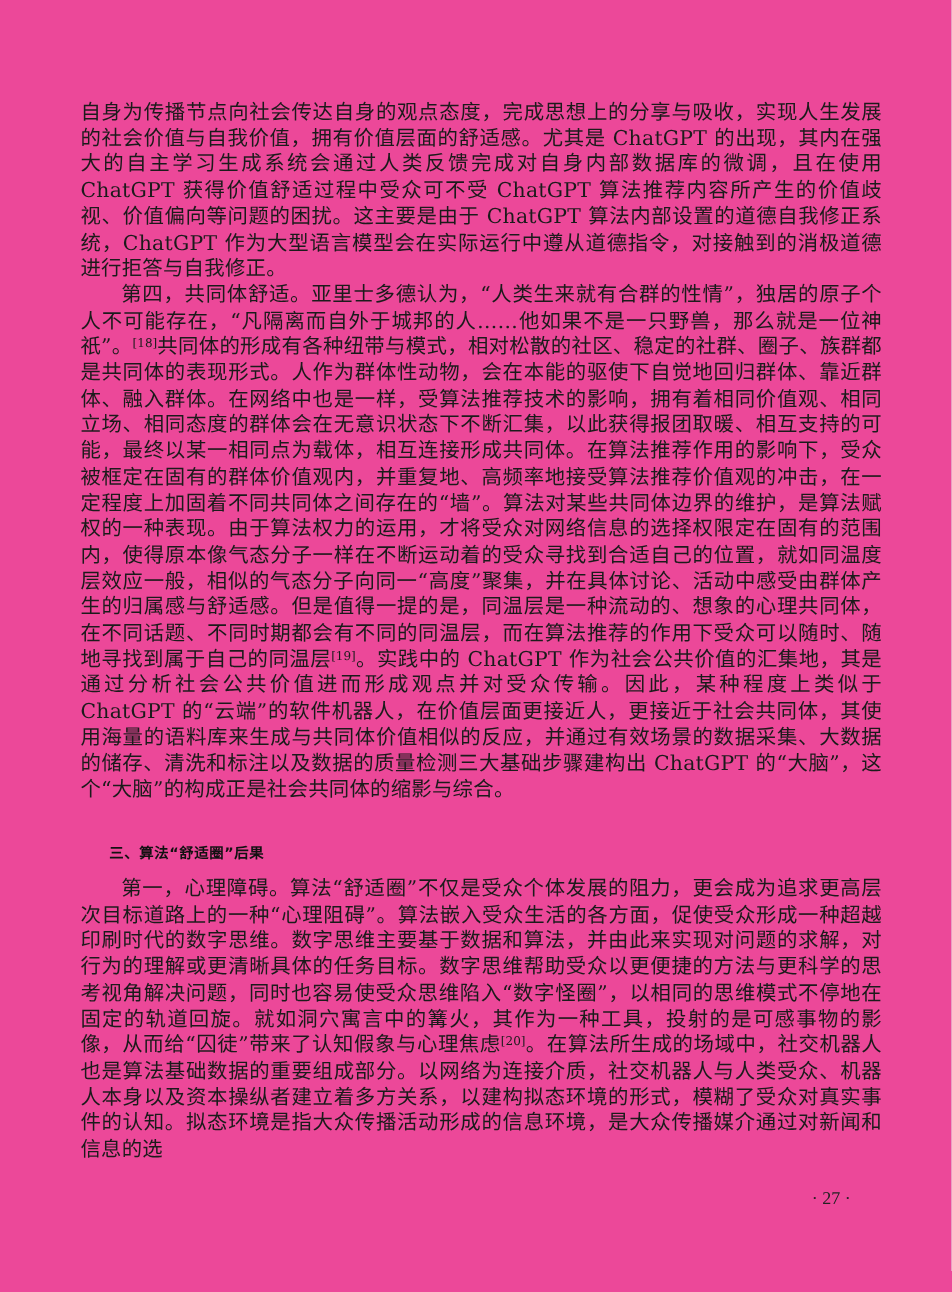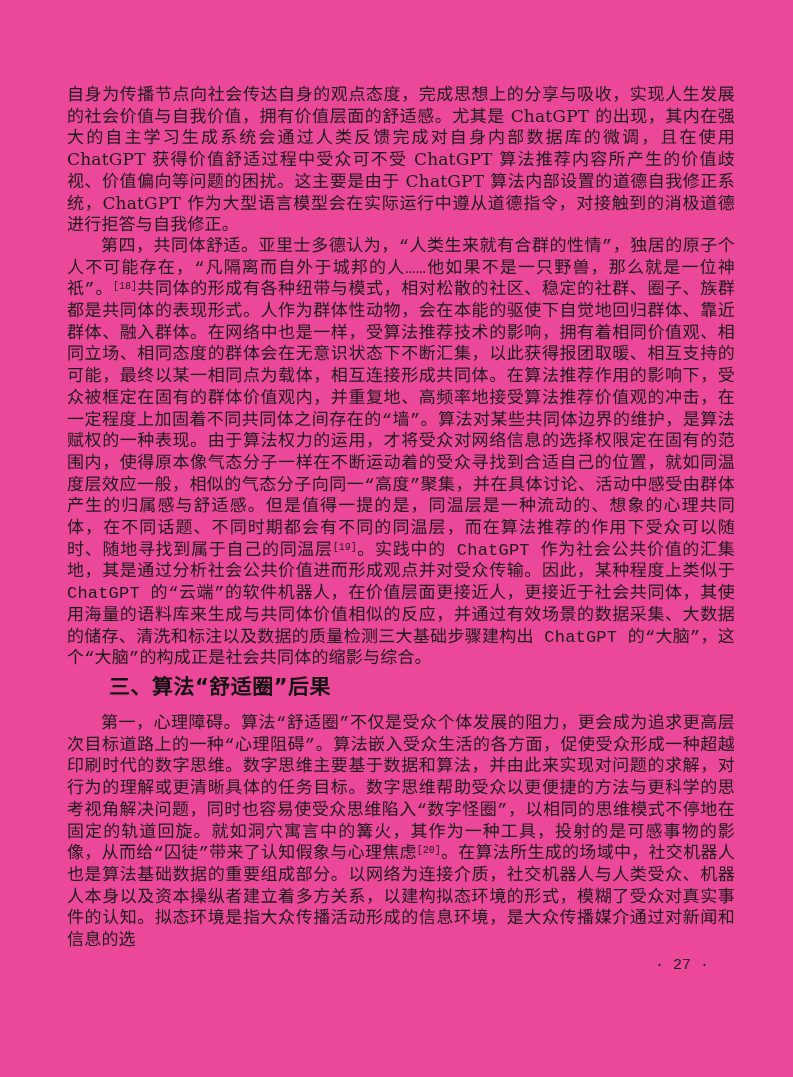--- a/index.html
+++ b/index.html
@@ -25,46 +25,45 @@
     margin: 0;
     font-family: "DejaVu Serif", "Liberation Serif", serif;
     font-size: 17px;
     line-height: 21.7px;
     text-align: justify;
     letter-spacing: 0.2px;
     color: #1b1b1b;
   }
   .para.indent {
     text-indent: 2em;
-    font-family: Liberation Mono, monospace;
   }
   .para sup {
     font-size: 10px;
     line-height: 0;
     vertical-align: baseline;
     position: relative;
     top: -0.5em;
     letter-spacing: 0;
   }
   .heading {
     font-family: "DejaVu Sans", "Liberation Sans", sans-serif;
-    font-size: 21px;
+    font-size: 12px;
     font-weight: 700;
     color: #111111;
-    margin: 0 0 13px 0;
+    margin: 31px 0 13px 0;
     padding-left: 2em;
     letter-spacing: 0.5px;
   }
   .page-number {
     width: 668px;
     text-align: right;
     padding-right: 26px;
     box-sizing: border-box;
-    margin-top: 5px;
-    font-family: Liberation Mono, monospace;
+    margin-top: 21px;
+    font-family: Liberation Serif, serif;
     font-size: 15px;
     color: #222222;
   }
 </style>
 </head>
 <body>
 
 <div class="page">
   <div class="article" id="article">
       <p class="para">自身为传播节点向社会传达自身的观点态度，完成思想上的分享与吸收，实现人生发展的社会价值与自我价值，拥有价值层面的舒适感。尤其是 ChatGPT 的出现，其内在强大的自主学习生成系统会通过人类反馈完成对自身内部数据库的微调，且在使用 ChatGPT 获得价值舒适过程中受众可不受 ChatGPT 算法推荐内容所产生的价值歧视、价值偏向等问题的困扰。这主要是由于 ChatGPT 算法内部设置的道德自我修正系统，ChatGPT 作为大型语言模型会在实际运行中遵从道德指令，对接触到的消极道德进行拒答与自我修正。</p>

